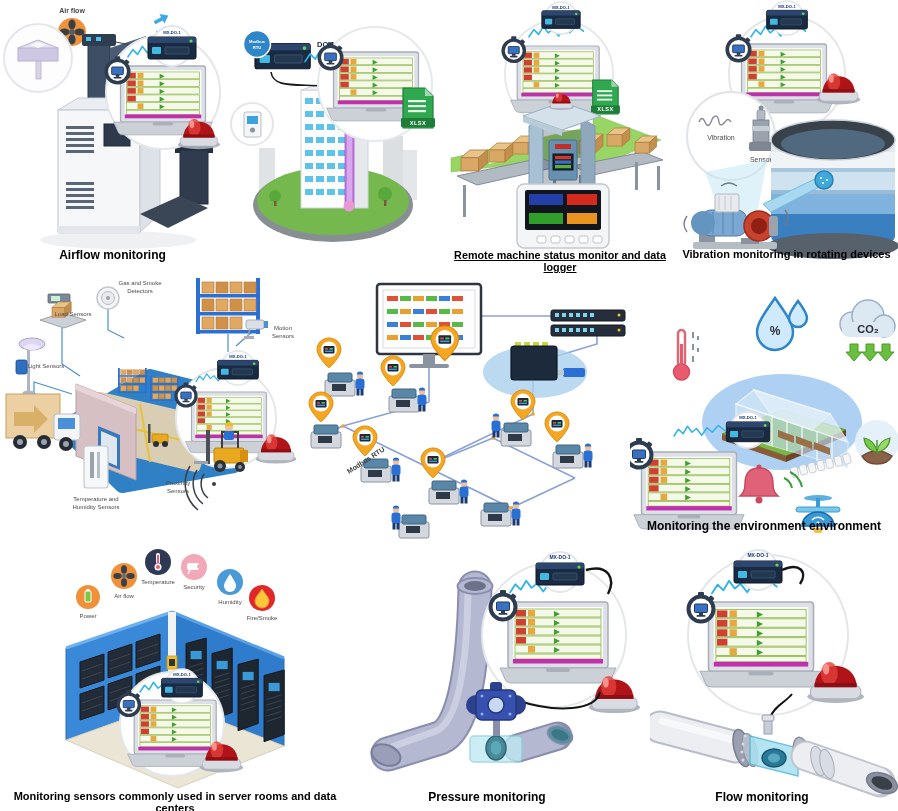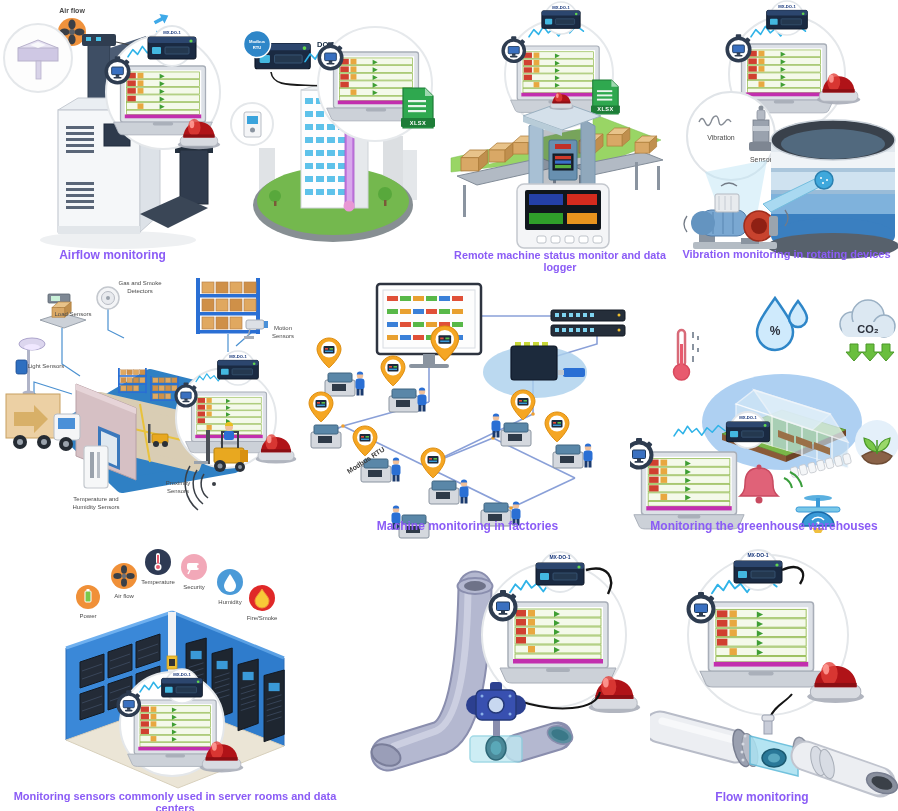--- a/index.html
+++ b/index.html
@@ -1,21 +1,21 @@
 <!DOCTYPE html>
 <html><head>
 <meta charset="utf-8">
 <style>
   html,body{margin:0;padding:0;background:#fff;}
   body{font-family:"Liberation Sans",sans-serif;}
   .canvas{position:relative;width:898px;height:811px;background:#fff;overflow:hidden;}
   .panel{position:absolute;}
   .panel svg{position:absolute;left:0;top:0;display:block;}
-  .caption{position:absolute;left:0;right:0;text-align:center;font-weight:bold;font-size:12px;color:#8b5cf6;}
-  .caption.small{font-size:10.8px;}
+  .caption{position:absolute;left:0;right:0;text-align:center;font-weight:bold;font-size:12px;color:#000000;}
+  .caption.small{font-size:10.8px;text-decoration:underline;}
   .caption.med{font-size:11px;text-align:center;}
   .p9pad{padding-right:26px;}
   .p10pad{padding-right:24px;}
   svg text{font-family:"Liberation Sans",sans-serif;}
   .t-lbl{font-size:6px;fill:#4a4a4a;}
   .t-lbl7{font-size:7px;fill:#4a4a4a;}
   .t-dev{font-size:5px;font-weight:bold;fill:#15357a;}
   .t-dev4{font-size:4.2px;font-weight:bold;fill:#15357a;}
   .t-badge{font-size:4.2px;font-weight:bold;fill:#ffffff;}
   .t-xlsx{font-size:5.6px;font-weight:bold;fill:#ffffff;letter-spacing:.5px;}
@@ -673,21 +673,20 @@
       <use href="#worker" transform="translate(186,142)"></use>
       <use href="#pin" transform="translate(240,140)"></use>
       <use href="#machine" transform="translate(248,168)"></use>
       <use href="#worker" transform="translate(278,172)"></use>
       <use href="#machine" transform="translate(176,226)"></use>
       <use href="#worker" transform="translate(206,230)"></use>
       <use href="#machine" transform="translate(94,238)"></use>
       <use href="#worker" transform="translate(86,234)"></use>
       <text transform="translate(44,202) rotate(-33)" class="t-modbus">Modbus RTU</text>
     </svg>
-    <div class="caption" style="top:247px">Machine monitoring in factories</div>
   </section>
 
   <section class="panel" style="left:630px;top:272px;width:268px;height:268px">
     <svg width="268" height="268" viewBox="0 0 268 268">
       <g>
         <path d="M145,26 C133,43 127,52 127,60 a18,18 0 0 0 36,0 C163,52 157,43 145,26 Z" fill="#cfeafc" stroke="#2e86c8" stroke-width="2.5"></path>
         <path d="M168,29 c-6,8 -9,13 -9,17 a9,9 0 0 0 18,0 c0,-4 -3,-9 -9,-17 z" fill="#cfeafc" stroke="#2e86c8" stroke-width="2.5"></path>
         <text x="145" y="63" text-anchor="middle" class="t-pct">%</text>
       </g>
       <g>
@@ -772,21 +771,21 @@
         <polygon points="182,256 194,256 191,261 185,261" fill="#f0c040"></polygon>
       </g>
       <g>
         <use href="#laptop" transform="translate(2,180) scale(0.95)"></use>
         <use href="#badge" transform="translate(-6,168)"></use>
         <use href="#wave" transform="translate(44,152) scale(0.75)"></use>
         <use href="#devcircle" transform="translate(118,158) scale(0.9)"></use>
         <text x="118" y="147" text-anchor="middle" class="t-dev4">MX-DO-1</text>
       </g>
     </svg>
-    <div class="caption" style="top:247px">Monitoring the greenhouse warehouses</div>
+    <div class="caption" style="top:247px">Monitoring the environment environment</div>
   </section>
 
   <section class="panel" style="left:0;top:540px;width:350px;height:271px">
     <svg width="350" height="271" viewBox="0 0 350 271">
       <g>
         <circle cx="88" cy="57" r="12" fill="#f09038"></circle>
         <rect x="85" y="51" width="6" height="11" rx="1" fill="#7ac84a" stroke="#fff" stroke-width="1"></rect>
         <rect x="86.5" y="49" width="3" height="2" fill="#fff"></rect>
       </g>
       <text x="88" y="78" text-anchor="middle" class="t-lbl">Power</text>
@@ -894,20 +893,21 @@
         <circle cx="126" cy="165" r="10" fill="#2c4090"></circle>
         <circle cx="166" cy="165" r="10" fill="#2c4090"></circle>
         <rect x="126" y="150" width="40" height="30" rx="6" fill="#3850b0" stroke="#243878" stroke-width="1.5"></rect>
         <circle cx="146" cy="165" r="8" fill="#c8d8f0" stroke="#243878" stroke-width="1.5"></circle>
         <circle cx="132" cy="156" r="1.5" fill="#8ab0e8"></circle>
           <circle cx="160" cy="156" r="1.5" fill="#8ab0e8"></circle>
           <circle cx="132" cy="174" r="1.5" fill="#8ab0e8"></circle>
           <circle cx="160" cy="174" r="1.5" fill="#8ab0e8"></circle>
       </g>
     </svg>
+    <div class="caption p9pad" style="top:250px">Pressure monitoring</div>
   </section>
 
   <section class="panel" style="left:650px;top:540px;width:248px;height:271px">
     <svg width="248" height="271" viewBox="0 0 248 271">
       <g>
         <circle cx="118" cy="95" r="80" fill="#fff" stroke="#e4e7ea" stroke-width="2"></circle>
         <use href="#laptop" transform="translate(48,62) scale(1.05)"></use>
         <use href="#wave" transform="translate(62,38) scale(0.95)"></use>
         <use href="#badge" transform="translate(36,54)"></use>
         <path d="M132,30 C150,22 158,32 150,44" stroke="#141414" stroke-width="2.4" fill="none"></path>

